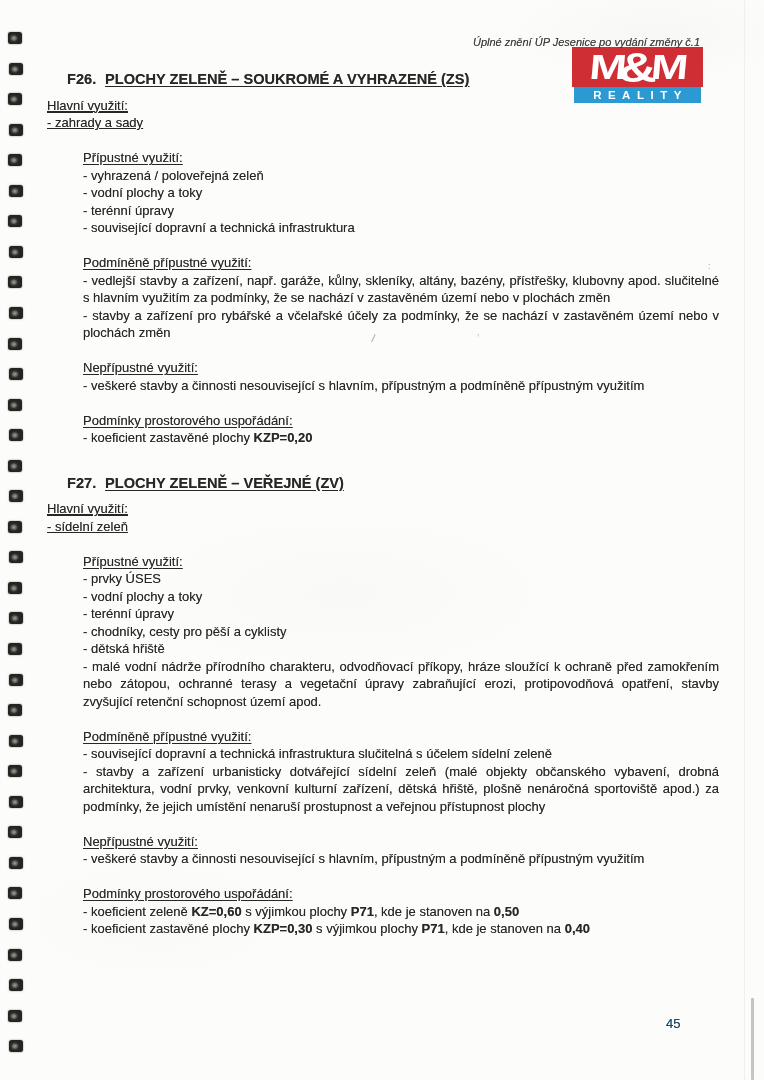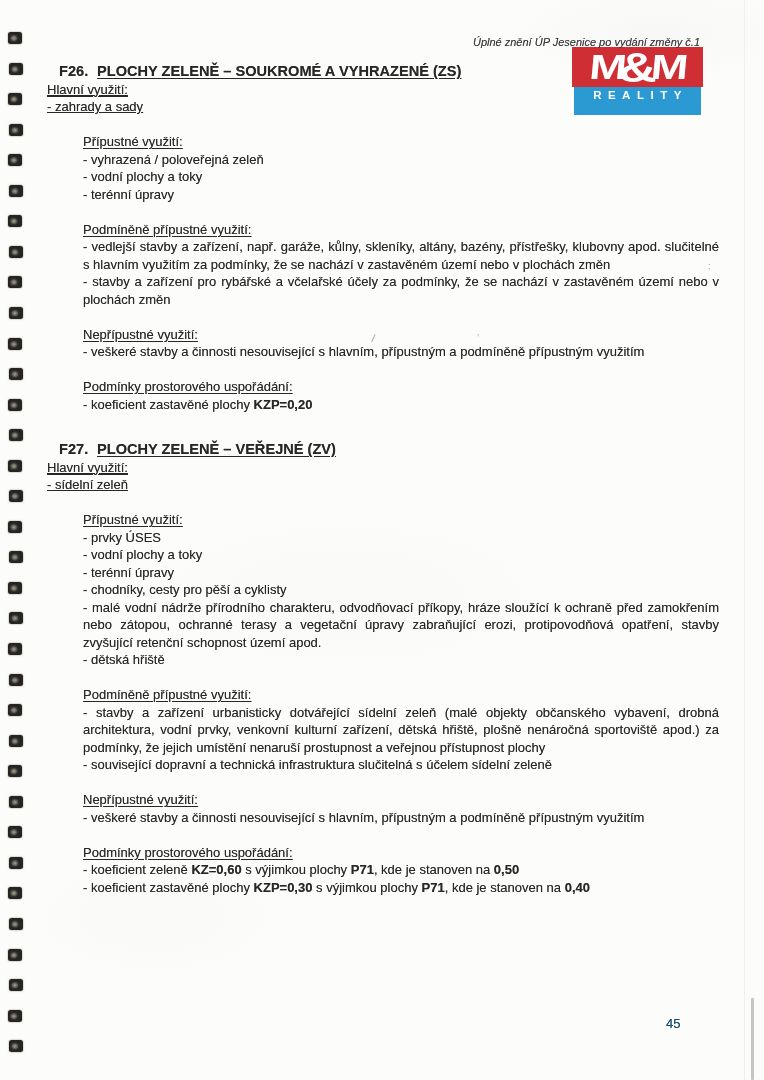--- a/index.html
+++ b/index.html
@@ -32,32 +32,32 @@
   
   .logo{position:absolute;left:572px;top:47px;width:131px;z-index:4;}
   .logo-red{
     height:40px;display:flex;align-items:center;justify-content:center;
     background:#cf2e34;color:#fff;overflow:hidden;
   }
   .logo-letters{display:flex;align-items:center;transform:scaleX(1.28);}
   .logo-m{font-size:35px;font-weight:bold;line-height:40px;letter-spacing:-2px;transform:skewX(-4deg);}
   .logo-amp{font-size:42px;font-weight:bold;line-height:40px;margin:0 -5px;position:relative;top:1px;z-index:1;}
   .logo-blue{
-    height:28px;margin:0 2px;background:#2b9ad2;color:#fff;
+    height:16px;margin:0 2px;background:#2b9ad2;color:#fff;
     font-size:11.5px;font-weight:bold;line-height:16px;text-align:center;
     letter-spacing:6.5px;padding-left:6px;white-space:nowrap;overflow:hidden;
   }
 
   
   .content{
     position:absolute;left:47px;top:63px;width:672px;
     font-size:13px;line-height:17.5px;
     text-shadow:0 0 .3px rgba(40,40,40,.55);
   }
-  .sec-head{margin:0;padding-left:12px;font-size:14.6px;font-weight:bold;}
+  .sec-head{margin:8px;padding-left:12px;font-size:14.6px;font-weight:bold;}
   .sec-num{display:inline-block;min-width:38px;}
   .sec-title{text-decoration:underline;text-underline-offset:2px;}
   .block{margin:0;}
   .sec-head + .block{margin-top:0;text-decoration:underline;}
   .block + .block{margin-top:17.5px;margin-left:36px;}
   .section + .section{margin-top:28px;}
   .block-head{margin:0;text-decoration:underline;text-underline-offset:2px;}
   .line{margin:0;text-align:justify;}
   .line b{font-weight:bold;}
 
@@ -136,20 +136,21 @@
           <p class="sec-head"><span class="sec-num">F26.</span><span class="sec-title">PLOCHY ZELENĚ – SOUKROMÉ A VYHRAZENÉ (ZS)</span></p>
           <div class="block">
             <p class="block-head">Hlavní využití:</p>
             <p class="line"><span>- zahrady a sady</span></p>
           </div>
           <div class="block">
             <p class="block-head">Přípustné využití:</p>
             <p class="line"><span>- vyhrazená / poloveřejná zeleň</span></p>
             <p class="line"><span>- vodní plochy a toky</span></p>
             <p class="line"><span>- terénní úpravy</span></p>
+            <p class="line"><span>- související dopravní a technická infrastruktura</span></p>
           </div>
           <div class="block">
             <p class="block-head">Podmíněně přípustné využití:</p>
             <p class="line"><span>- vedlejší stavby a zařízení, např. garáže, kůlny, skleníky, altány, bazény, přístřešky, klubovny apod. slučitelné s hlavním využitím za podmínky, že se nachází v zastavěném území nebo v plochách změn</span></p>
             <p class="line"><span>- stavby a zařízení pro rybářské a včelařské účely za podmínky, že se nachází v zastavěném území nebo v plochách změn</span></p>
           </div>
           <div class="block">
             <p class="block-head">Nepřípustné využití:</p>
             <p class="line"><span>- veškeré stavby a činnosti nesouvisející s hlavním, přípustným a podmíněně přípustným využitím</span></p>
           </div>
@@ -163,27 +164,27 @@
           <div class="block">
             <p class="block-head">Hlavní využití:</p>
             <p class="line"><span>- sídelní zeleň</span></p>
           </div>
           <div class="block">
             <p class="block-head">Přípustné využití:</p>
             <p class="line"><span>- prvky ÚSES</span></p>
             <p class="line"><span>- vodní plochy a toky</span></p>
             <p class="line"><span>- terénní úpravy</span></p>
             <p class="line"><span>- chodníky, cesty pro pěší a cyklisty</span></p>
+            <p class="line"><span>- dětská hřiště</span></p>
             <p class="line"><span>- malé vodní nádrže přírodního charakteru, odvodňovací příkopy, hráze sloužící k ochraně před zamokřením nebo zátopou, ochranné terasy a vegetační úpravy zabraňující erozi, protipovodňová opatření, stavby zvyšující retenční schopnost území apod.</span></p>
-            <p class="line"><span>- dětská hřiště</span></p>
           </div>
           <div class="block">
             <p class="block-head">Podmíněně přípustné využití:</p>
+            <p class="line"><span>- související dopravní a technická infrastruktura slučitelná s účelem sídelní zeleně</span></p>
             <p class="line"><span>- stavby a zařízení urbanisticky dotvářející sídelní zeleň (malé objekty občanského vybavení, drobná architektura, vodní prvky, venkovní kulturní zařízení, dětská hřiště, plošně nenáročná sportoviště apod.) za podmínky, že jejich umístění nenaruší prostupnost a veřejnou přístupnost plochy</span></p>
-            <p class="line"><span>- související dopravní a technická infrastruktura slučitelná s účelem sídelní zeleně</span></p>
           </div>
           <div class="block">
             <p class="block-head">Nepřípustné využití:</p>
             <p class="line"><span>- veškeré stavby a činnosti nesouvisející s hlavním, přípustným a podmíněně přípustným využitím</span></p>
           </div>
           <div class="block">
             <p class="block-head">Podmínky prostorového uspořádání:</p>
             <p class="line"><span>- koeficient zeleně </span><b>KZ=0,60</b><span> s výjimkou plochy </span><b>P71</b><span>, kde je stanoven na </span><b>0,50</b></p>
             <p class="line"><span>- koeficient zastavěné plochy </span><b>KZP=0,30</b><span> s výjimkou plochy </span><b>P71</b><span>, kde je stanoven na </span><b>0,40</b></p>
           </div>

